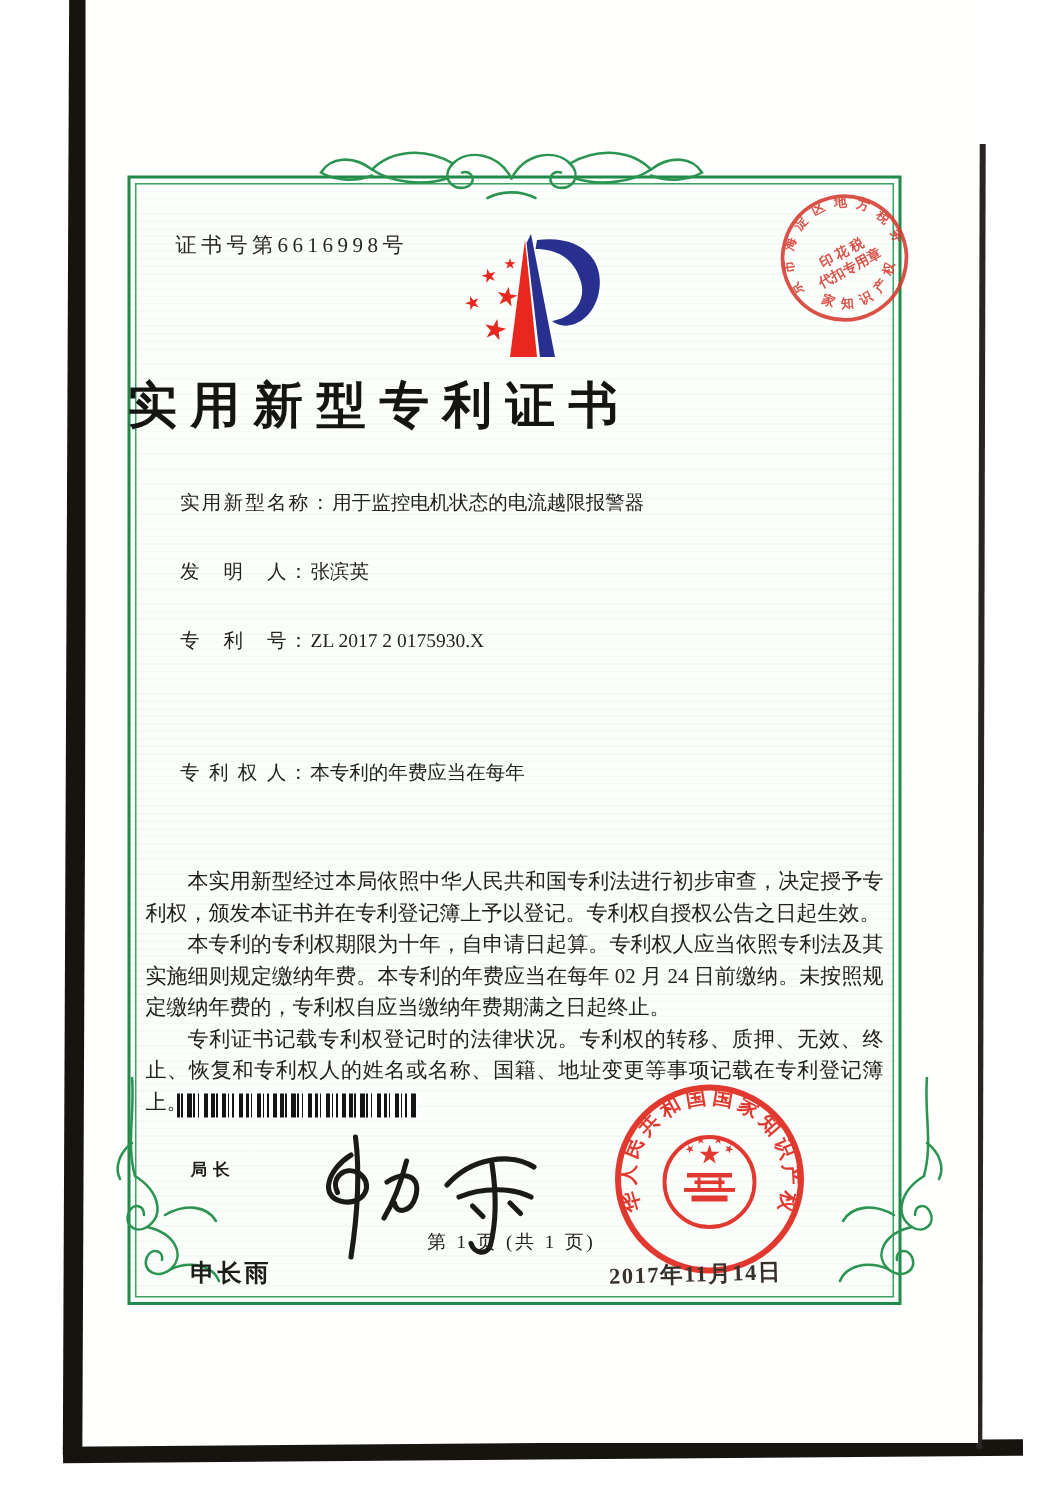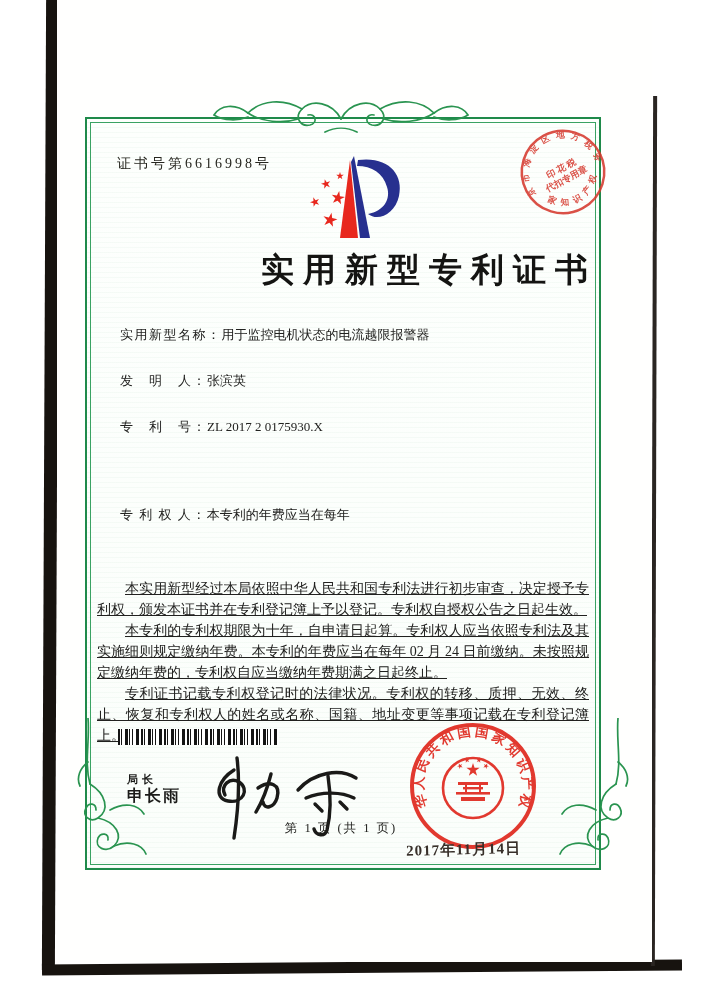--- a/index.html
+++ b/index.html
@@ -13,36 +13,36 @@
   .paper{position:absolute;left:57px;top:0;width:595px;height:962px;background:#fffffe;}
   .frame-outer{position:absolute;left:85px;top:117px;width:512px;height:749px;border:2.5px solid #1f8a4a;
       background:
         repeating-linear-gradient(0deg, rgba(30,140,74,.035) 0 1px, rgba(255,255,255,0) 1px 5px),
         linear-gradient(#fdfffd,#fbfefb);}
   .frame-inner{position:absolute;left:3px;top:3px;right:3px;bottom:3px;border:1px solid #3aa263;}
   .ornament{position:absolute;pointer-events:none;}
   
   .cert-no{position:absolute;left:117px;top:155px;font-size:14px;letter-spacing:3px;color:#26261f;}
   .logo{position:absolute;left:288px;top:154px;width:118px;height:90px;}
-  .title{position:absolute;left:85px;top:248px;width:512px;text-align:right;
+  .title{position:absolute;left:85px;top:248px;width:512px;text-align:left;
          font-size:33px;font-weight:700;letter-spacing:9px;color:#141412;}
   .field{position:absolute;left:120px;font-size:13px;color:#222220;white-space:nowrap;}
   .field .lbl{letter-spacing:1.5px;}
   .f0{top:326px}.f1{top:372px}.f2{top:418px}.f3{top:463px}.f4{top:506px}.f5{top:548px}
   .body-text{position:absolute;left:97px;top:578px;width:492px;font-size:14px;line-height:21px;
-             text-align:justify;color:#21211f;text-decoration:underline;}
+             text-align:justify;color:#21211f;}
   .body-text p{margin:0;text-indent:2em;}
   .barcode{position:absolute;left:118px;top:729px;width:161px;height:16px;
      background:
        repeating-linear-gradient(90deg,#141414 0 2px,#fff 2px 3px,#141414 3px 4px,#fff 4px 7px,
          #141414 7px 10px,#fff 10px 11px,#141414 11px 12px,#fff 12px 14px,#141414 14px 15px,#fff 15px 18px,
          #141414 18px 21px,#fff 21px 23px);}
   .director-label{position:absolute;left:127px;top:772px;font-size:11px;font-weight:700;letter-spacing:4px;
       font-family:"Liberation Sans","DejaVu Sans",sans-serif;color:#1b1b19;}
-  .director-name{position:absolute;left:127px;top:786px;font-size:16px;font-weight:700;letter-spacing:2px;
+  .director-name{position:absolute;left:127px;top:839px;font-size:16px;font-weight:700;letter-spacing:2px;
       font-family:"Liberation Sans","DejaVu Sans",sans-serif;color:#1b1b19;}
   .signature{position:absolute;left:198px;top:750px;width:172px;height:96px;}
   .footer{position:absolute;left:85px;top:820px;width:512px;text-align:center;font-size:12.5px;
       letter-spacing:2px;color:#22221f;}
   
   .big-seal{position:absolute;left:408px;top:721px;width:130px;height:130px;opacity:.93;}
   .seal-date{position:absolute;left:406px;top:840px;width:140px;font-size:15px;font-weight:700;
       letter-spacing:1px;color:#38302a;transform:rotate(-1.5deg);white-space:nowrap;}
   .tax-stamp{position:absolute;left:517px;top:126px;width:92px;height:92px;opacity:.88;
       transform:rotate(-28deg);}

